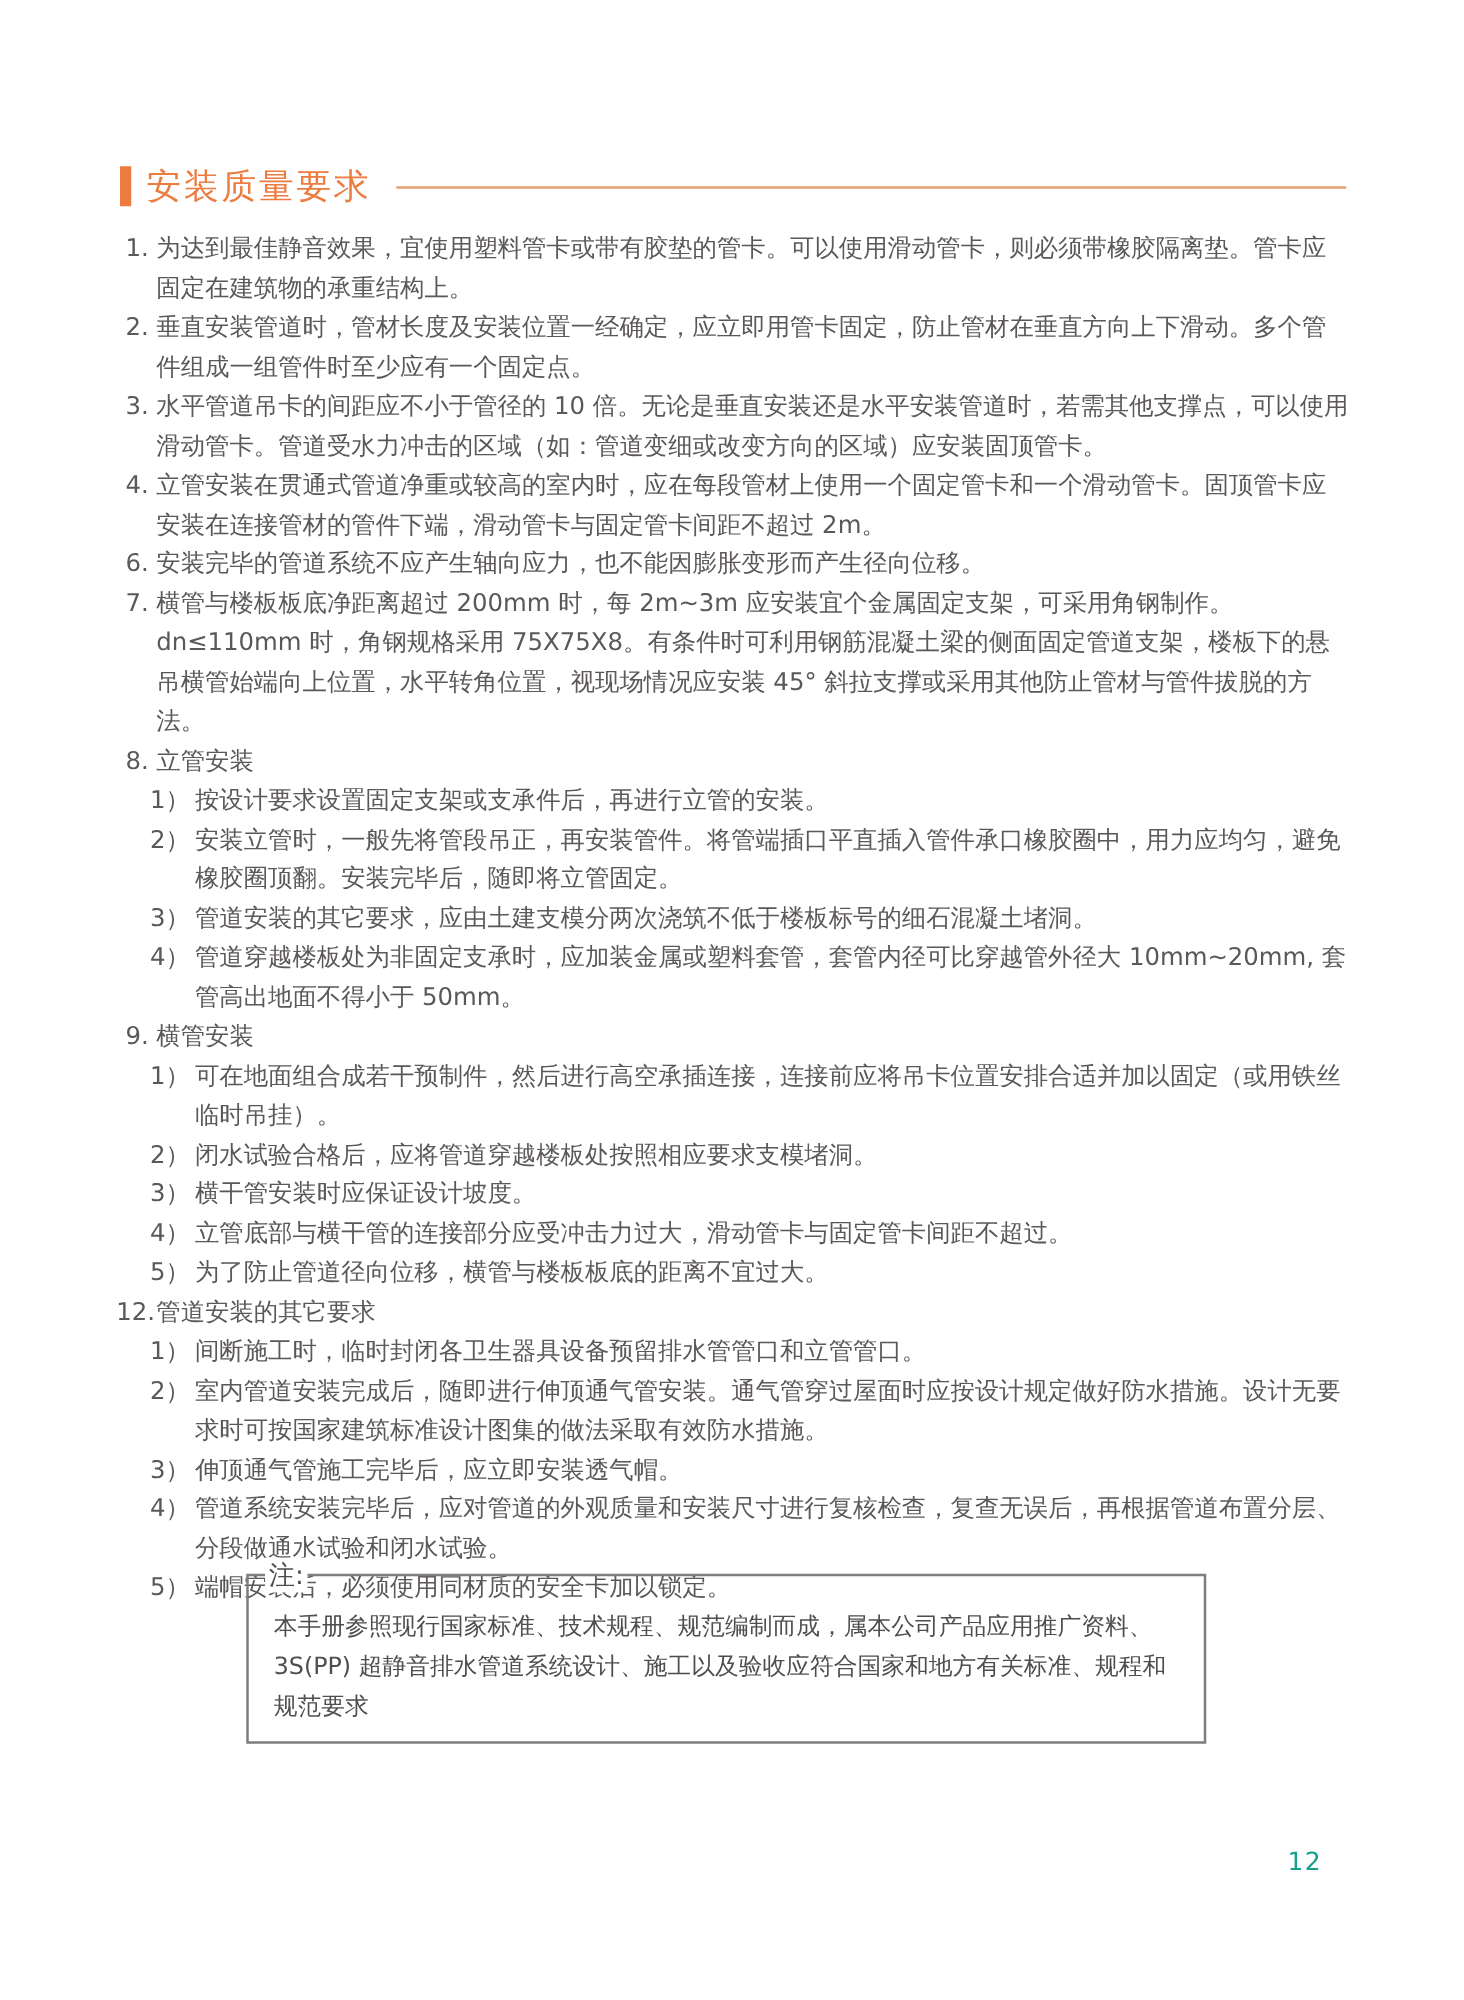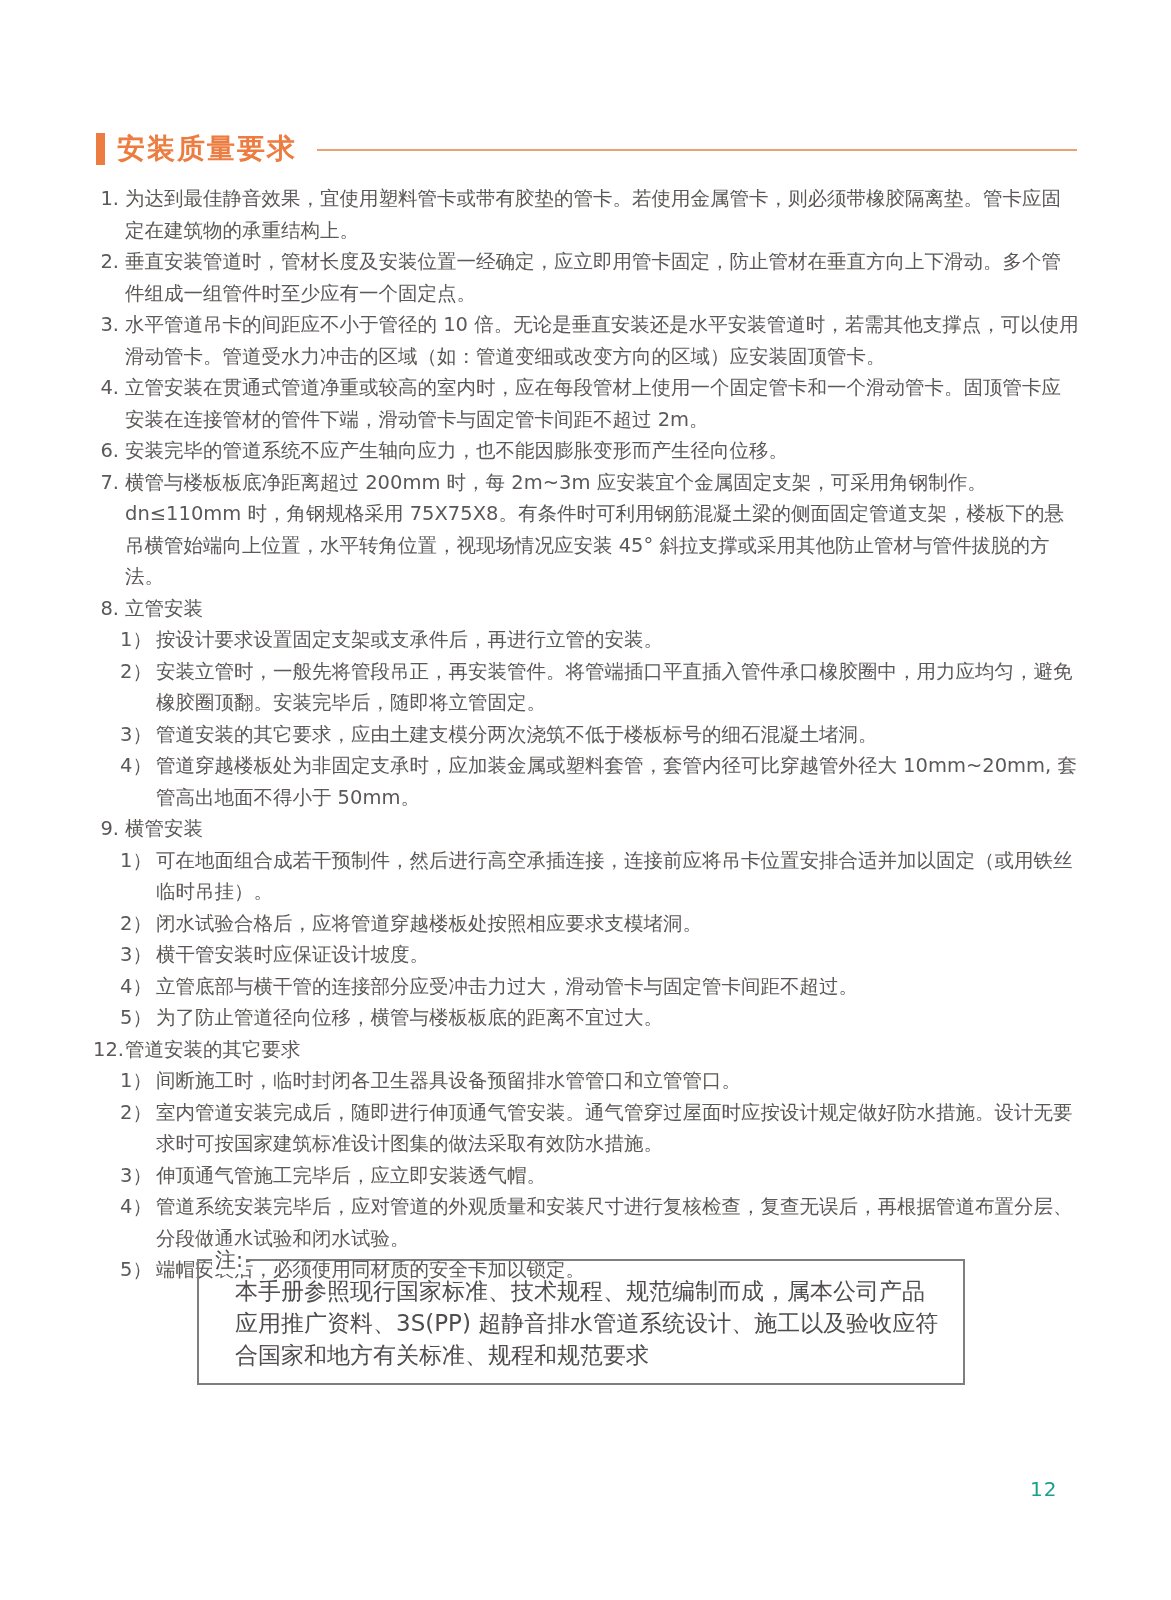--- a/index.html
+++ b/index.html
@@ -5,21 +5,21 @@
   * { margin:0; padding:0; box-sizing:border-box; }
   html,body { background:#ffffff; }
   body {
     width:1171px; height:1600px; position:relative; overflow:hidden;
     font-family:"DejaVu Sans","Liberation Sans",sans-serif;
     color:#5b5857;
   }
   
   .header {
     position:absolute; top:131px; left:96px; right:94px;
-    display:flex; align-items:center;font-weight:bold;
+    display:flex; align-items:center;
   }
   .accent-bar {
     width:9px; height:32px; background:#ec7c3f; flex:none; margin-right:12px;
   }
   .title {
     font-size:28px; color:#ec7c3f; letter-spacing:2px; white-space:nowrap;
     line-height:36px;
   }
   .header-line {
     flex:1; height:2px; background:#e9a173; margin-left:20px; margin-top:2px;
@@ -38,43 +38,42 @@
   
   .note-box {
     position:absolute; left:197px; top:1259px; width:768px; min-height:106px;
     border:2px solid #7f7d7d;
   }
   .note-label {
     position:absolute; top:-15px; left:13px; background:#ffffff;
     padding:0 3px; font-size:21px; line-height:28px; color:#504d4d;
   }
   .note-text {
-    padding:14px 16px 12px 20px; font-size:23px; line-height:32px;
+    padding:24px 16px 12px 20px; font-size:19px; line-height:32px;
     color:#504d4d;
-    margin-left:16px;
   }
   
   .page-number {
     position:absolute; left:1030px; top:1477px;
     font-size:20px; color:#17a08e; letter-spacing:1px;
   }
 </style>
 </head>
 <body>
 
 <div class="header">
   <span class="accent-bar"></span>
   <span class="title">安装质量要求</span>
   <span class="header-line"></span>
 </div>
 
 <div class="content">
   <div class="item">
     <span class="num">1.</span>
-    <span class="txt">为达到最佳静音效果，宜使用塑料管卡或带有胶垫的管卡。若使用金属管卡，则必须带橡胶隔离垫。管卡应固定在建筑物的承重结构上。</span>
+    <span class="txt">为达到最佳静音效果，宜使用塑料管卡或带有胶垫的管卡。可以使用滑动管卡，则必须带橡胶隔离垫。管卡应固定在建筑物的承重结构上。</span>
   </div>
 
   <div class="item">
     <span class="num">2.</span>
     <span class="txt">垂直安装管道时，管材长度及安装位置一经确定，应立即用管卡固定，防止管材在垂直方向上下滑动。多个管件组成一组管件时至少应有一个固定点。</span>
   </div>
 
   <div class="item">
     <span class="num">3.</span>
     <span class="txt">水平管道吊卡的间距应不小于管径的 10 倍。无论是垂直安装还是水平安装管道时，若需其他支撑点，可以使用滑动管卡。管道受水力冲击的区域（如：管道变细或改变方向的区域）应安装固顶管卡。</span>

